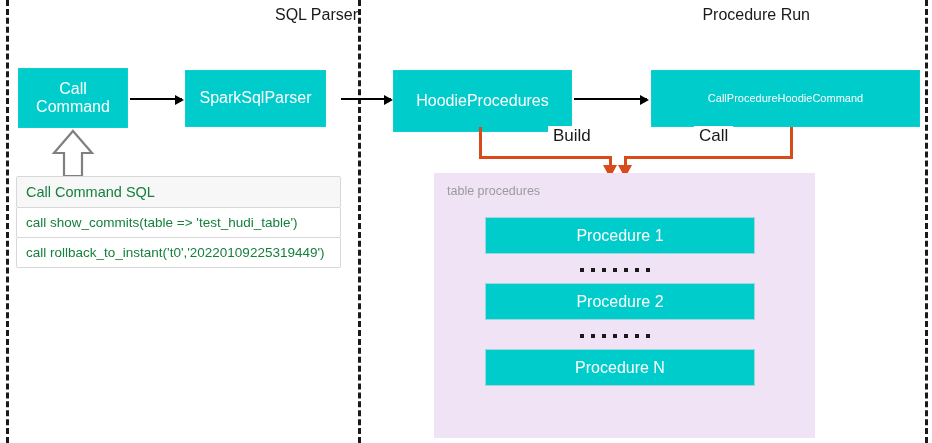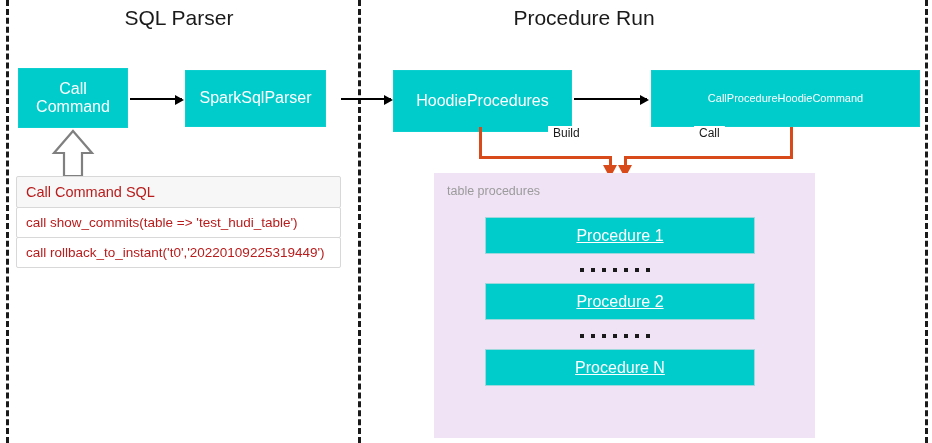--- a/index.html
+++ b/index.html
@@ -26,24 +26,24 @@
     height: 443px;
     border-left: 3px dashed #1a1a1a;
   }
   .vdash.left   { left: 6px; }
   .vdash.middle { left: 358px; }
   .vdash.right  { left: 925px; }
 
   
   .section-title {
     position: absolute;
-    font-size: 21px;
+    font-size: 16px;
     color: #1a1a1a;
     font-weight: 400;
-    text-align: center;
+    text-align: right;
     white-space: nowrap;
   }
 
   
   .box {
     position: absolute;
     background: #00CCCC;
     border: 1px solid #0dcfcf;
     color: #ffffff;
     display: flex;
@@ -82,21 +82,21 @@
   
   .sql-table {
     position: absolute;
     box-sizing: border-box;
   }
   .sql-row {
     box-sizing: border-box;
     border: 1px solid #d8d8d8;
     background: #ffffff;
     font-size: 13.5px;
-    color: #b91c1c;
+    color: #15803d;
     display: flex;
     align-items: center;
     padding-left: 9px;
     height: 31px;
     border-radius: 2px;
     margin-top: -1px;
   }
   .sql-row.header {
     background: #f7f7f7;
     font-size: 14.5px;
@@ -112,21 +112,21 @@
   .oarrow-head {
     position: absolute;
     width: 0;
     height: 0;
     border-left: 7px solid transparent;
     border-right: 7px solid transparent;
     border-top: 13px solid #D94A1A;
   }
   .olabel {
     position: absolute;
-    font-size: 12px;
+    font-size: 17px;
     color: #1a1a1a;
     background: #ffffff;
     padding: 0 5px;
     white-space: nowrap;
   }
 
   
   .proc-panel {
     position: absolute;
     background: #F0E3F5;
@@ -142,21 +142,20 @@
   .proc-box {
     position: absolute;
     background: #00CCCC;
     border: 1px solid #9fd8dc;
     color: #ffffff;
     font-size: 16px;
     display: flex;
     align-items: center;
     justify-content: center;
     box-sizing: border-box;
-    text-decoration: underline;
   }
   .dots {
     position: absolute;
     display: flex;
     gap: 7px;
     align-items: center;
   }
   .dots span {
     display: block;
     width: 4px;

